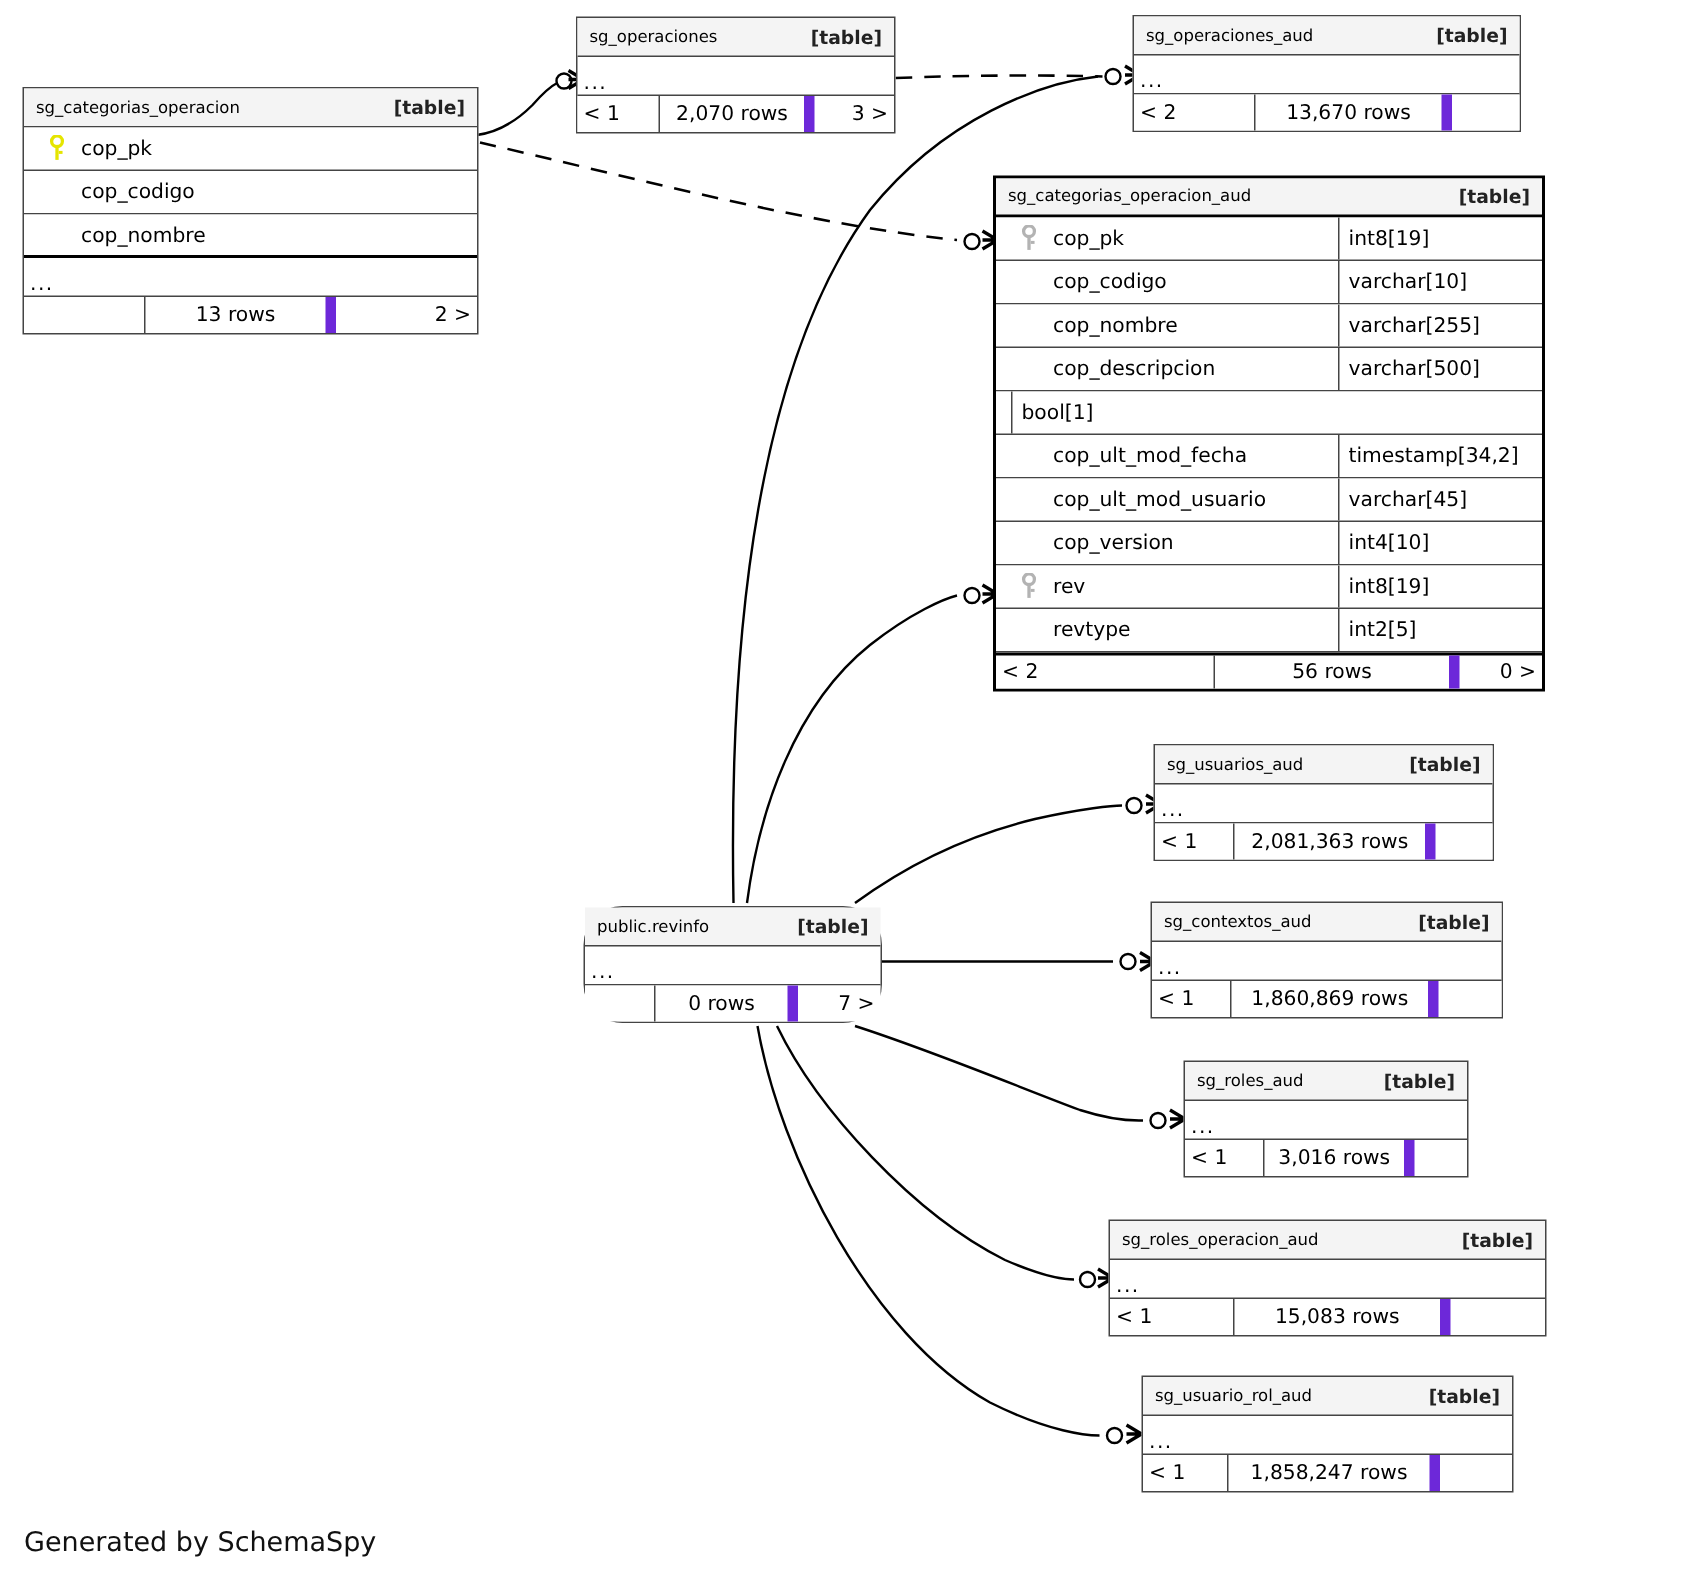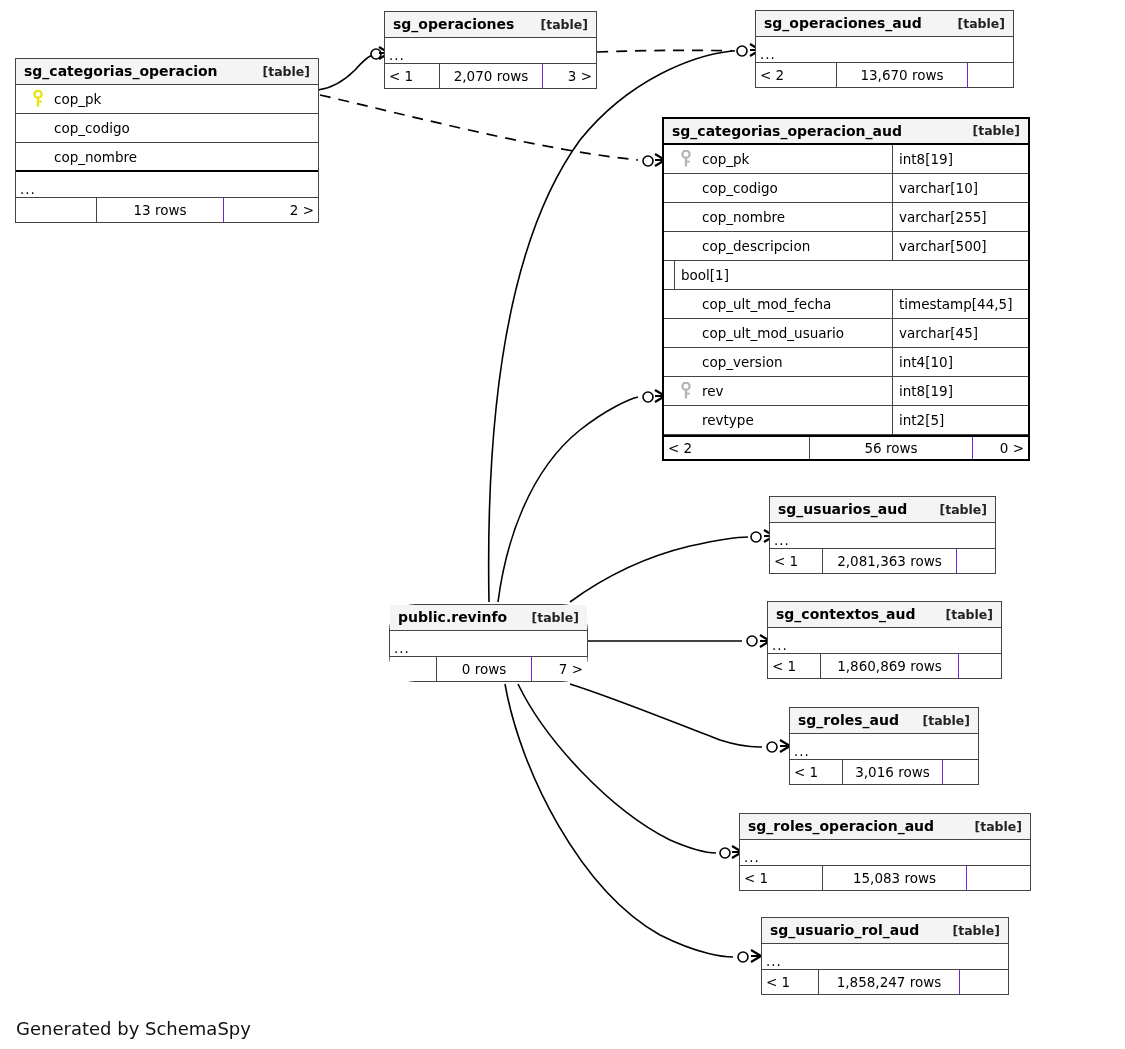--- a/index.html
+++ b/index.html
@@ -47,22 +47,22 @@
     align-items: center;
     justify-content: space-between;
     background: #f4f4f4;
     border-bottom: 1px solid #444444;
     padding: 3px 8px 4px 8px;
     box-sizing: border-box;
     height: 26px;
   }
   .tbl.thick > .tbl-head { border-bottom: 2px solid #000000; }
   .tbl-name {
-    font-weight: bold;
-    font-size: 14px;
+    font-weight: normal;
+    font-size: 11px;
     white-space: nowrap;
   }
   .tbl-kind {
     font-size: 12.5px;
     color: #222222;
     padding-left: 14px;
     white-space: nowrap;
     font-weight: bold;
   }
 
@@ -127,21 +127,21 @@
   .tbl.thick > .foot { border-top: 2px solid #000; }
   .foot .f {
     display: flex;
     align-items: center;
     box-sizing: border-box;
     height: 100%;
     overflow: hidden;
     white-space: nowrap;
   }
   .foot .f-left  { justify-content: flex-start; padding-left: 4px; }
-  .foot .f-mid   { justify-content: center; border-left: 1px solid #444444; border-right: 1px solid #6d28d9; }
+  .foot .f-mid   { justify-content: center; border-left: 1px solid #444444; border-right: 7px solid #6d28d9; }
   .foot .f-right { justify-content: flex-end; padding-right: 4px; }
 
   .footer-note {
     position: absolute;
     left: 16px;
     top: 1018px;
     font-size: 18px;
     color: #111111;
     z-index: 3;
   }
@@ -329,21 +329,21 @@
 
       <div class="row">
         <span class="coltype">bool[1]</span>
       </div>
 
       <div class="row">
         <span class="colname">
           <span class="keyslot empty"></span>
           <span class="txt">cop_ult_mod_fecha</span>
         </span>
-        <span class="coltype">timestamp[44,5]</span>
+        <span class="coltype">timestamp[34,2]</span>
       </div>
 
       <div class="row">
         <span class="colname">
           <span class="keyslot empty"></span>
           <span class="txt">cop_ult_mod_usuario</span>
         </span>
         <span class="coltype">varchar[45]</span>
       </div>
 

